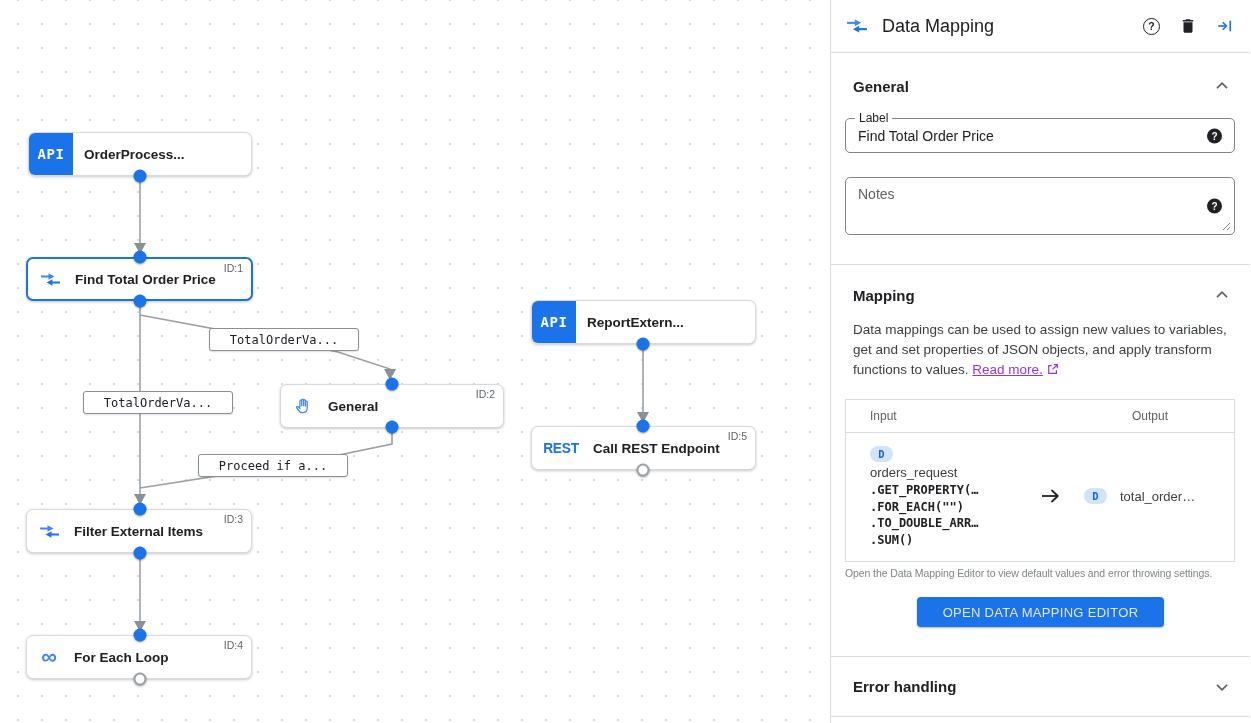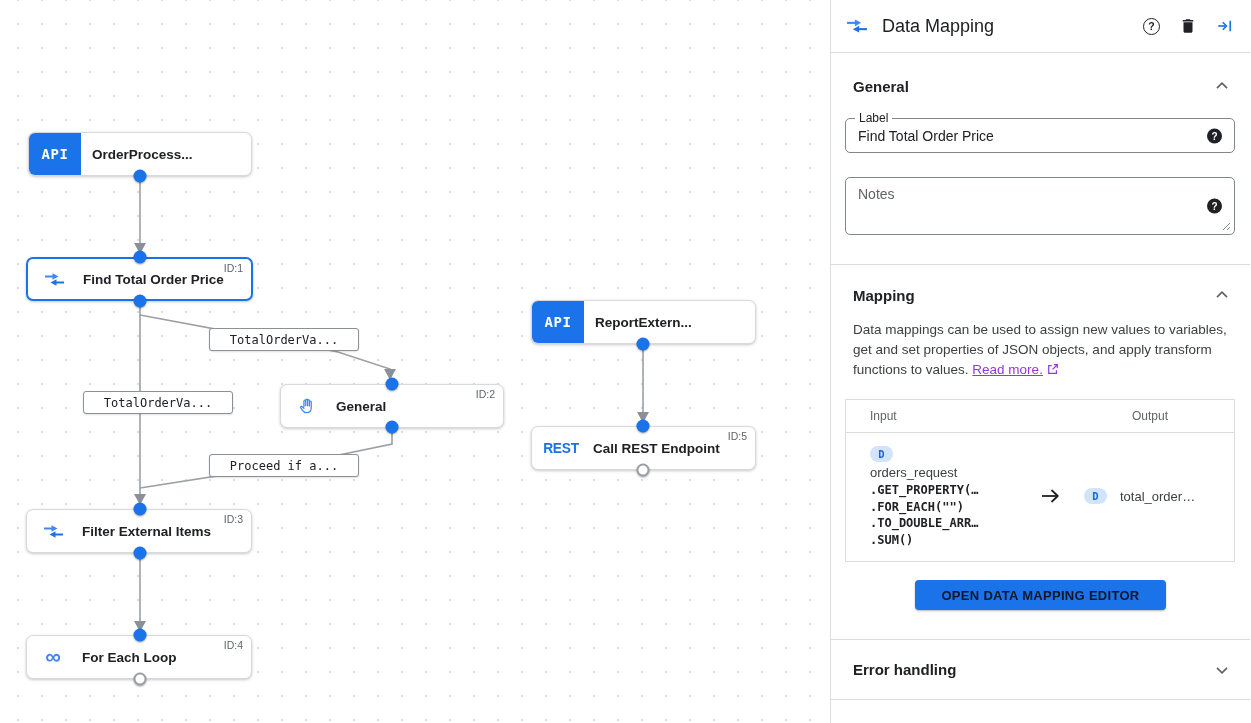--- a/index.html
+++ b/index.html
@@ -25,21 +25,21 @@
   }
 
   .node {
     position: absolute; height: 44px; background: #fff; border: 1px solid #d6d9dd;
     border-radius: 7px; display: flex; align-items: center;
     box-shadow: 0 1px 3px rgba(0,0,0,.22); z-index: 3;
   }
   .node.selected { border: 2px solid #1a73e8; }
   .node-label { font-size: 13.5px; font-weight: 700; color: #202124; margin-left: 3px; white-space: nowrap; }
   .node-id { position: absolute; top: 3px; right: 8px; font-size: 10.5px; color: #5f6368; }
-  .icon-box { width: 52px; height: 100%; display: flex; align-items: center; justify-content: center; flex: none; }
+  .icon-box { width: 44px; height: 100%; display: flex; align-items: center; justify-content: center; flex: none; }
   .icon-box.api {
     background: #1a73e8; border-radius: 6px 0 0 6px; color: #fff;
     font-family: "DejaVu Sans Mono", monospace; font-weight: 700; font-size: 14px; letter-spacing: .5px;
   }
   .icon-box.rest {
     width: 58px; color: #1a73e8; font-weight: 700; font-size: 14.5px;
     letter-spacing: -.3px; transform: scaleX(.95);
   }
   .infinity-glyph { font-size: 22px; font-weight: 700; color: #4285f4; line-height: 1; }
 
@@ -114,22 +114,22 @@
     background: #d2e3fc; color: #1967d2; font-size: 10.5px; font-weight: 700;
     font-family: "DejaVu Sans Mono", monospace;
   }
   .var-name { font-size: 13px; color: #3c4043; margin-top: 3px; }
   .code-line { font-family: "DejaVu Sans Mono", monospace; font-size: 12px; font-weight: 700; color: #202124; line-height: 16.5px; white-space: nowrap; }
   .code-lines { margin-top: 2px; }
 
   .footnote { margin: 5px 15px 0 14px; font-size: 10.5px; color: #80868b; white-space: nowrap; letter-spacing: -0.1px; }
   .primary {
     display: block; margin: 18px auto 0 auto; height: 30px; padding: 0 26px;
-    background: #1a73e8; color: #0f172a; border: none; border-radius: 4px;
-    font-family: "Liberation Sans", sans-serif; font-size: 13px; font-weight: 700; letter-spacing: .3px;
+    background: #1a73e8; color: #e5e5e5; border: none; border-radius: 4px;
+    font-family: "Liberation Sans", sans-serif; font-size: 13px; font-weight: 400; letter-spacing: .3px;
     box-shadow: 0 1px 2px rgba(0,0,0,.3); cursor: pointer;
   }
   .primary-wrap { text-align: center; }
   .sec-error .section-head { height: 59px; }
 </style>
 </head>
 <body>
 
 <div class="app">
 
@@ -144,21 +144,21 @@
       <path class="ah" d="M384 369 L396 369 L390 380 Z"></path>
       <path d="M392 427 V444 L300 463 L140 488"></path>
       <path d="M140 553 V621"></path>
       <path class="ah" d="M134 621 L146 621 L140 632 Z"></path>
       <path d="M643 344 V412"></path>
       <path class="ah" d="M637 412 L649 412 L643 423 Z"></path>
     </svg>
 
     <div class="edge-label" style="left:209px;top:328px;">TotalOrderVa...</div>
     <div class="edge-label" style="left:83px;top:391px;">TotalOrderVa...</div>
-    <div class="edge-label" style="left:209px;top:454px;text-align:right;">Proceed if a...</div>
+    <div class="edge-label" style="left:198px;top:454px;text-align:right;">Proceed if a...</div>
 
     <div class="node" style="left:28px;top:132px;width:224px;">
       <div class="icon-box api">
           <span>API</span>
         </div>
       <div class="node-label" style="margin-left:11px;">OrderProcess...</div>
     </div>
 
     <div class="node selected" style="left:26px;top:257px;width:227px;">
       <div class="icon-box">
@@ -325,20 +325,21 @@
               <path d="M12 4.5 L17.8 10 L12 15.5" stroke="#202124" stroke-width="1.8" fill="none" stroke-linejoin="round" stroke-linecap="round"></path>
             </svg>
           </div>
           <div class="mt-output">
             <span class="badge">D</span>
             <span class="var-name" style="margin-top:0;">total_order…</span>
           </div>
         </div>
       </div>
 
+      <div class="footnote">Open the Data Mapping Editor to view default values and error throwing settings.</div>
 
       <div class="primary-wrap">
         <button class="primary">OPEN DATA MAPPING EDITOR</button>
       </div>
     </section>
 
     <div class="divider gap-div"></div>
 
     <section class="sec-error">
       <div class="section-head">

